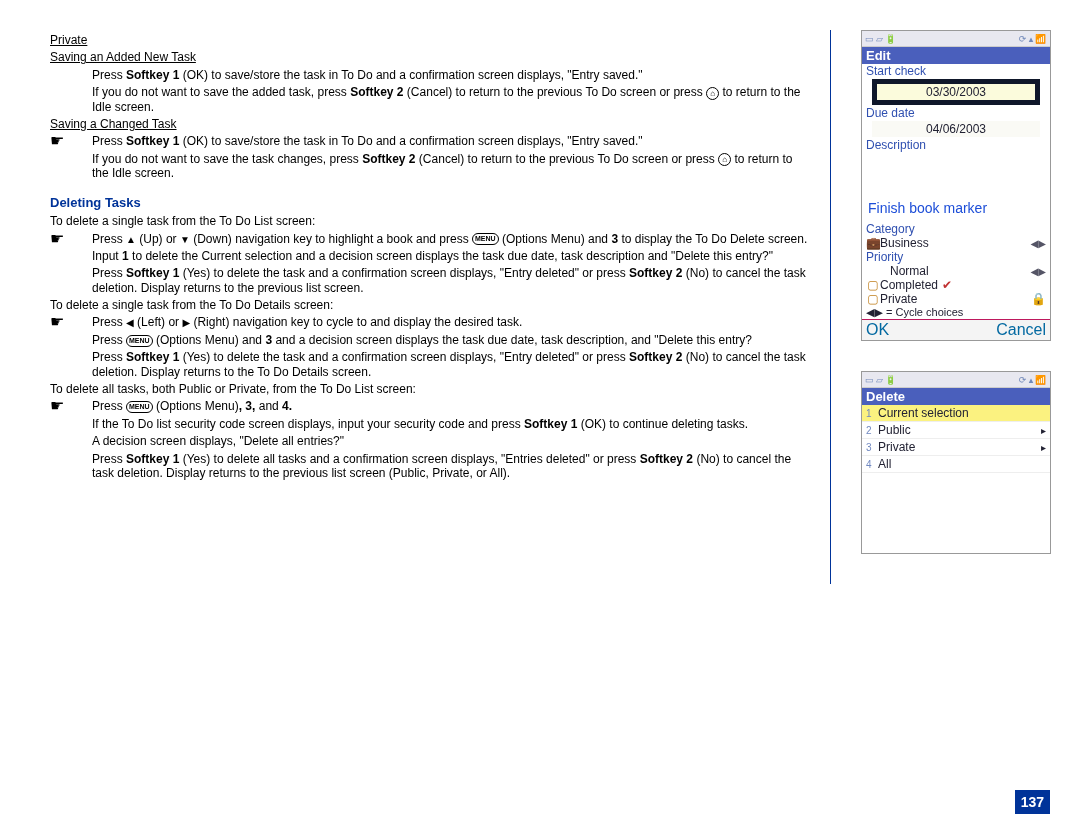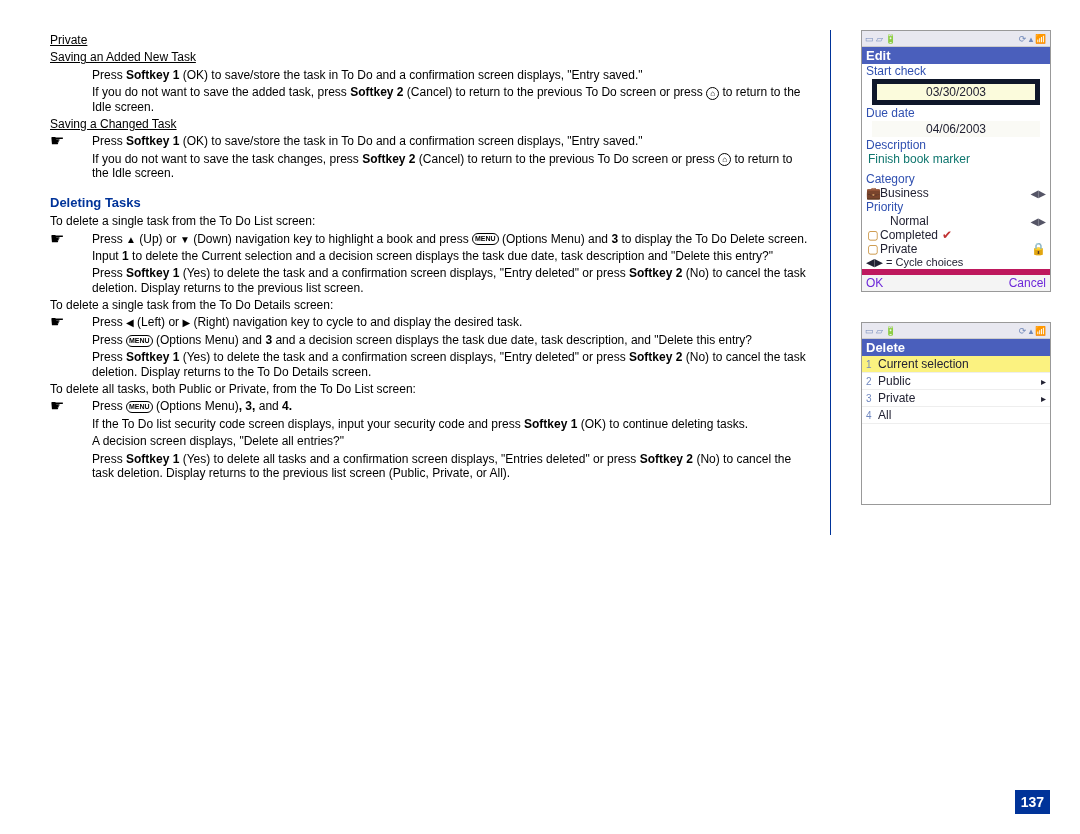--- a/index.html
+++ b/index.html
@@ -32,21 +32,21 @@
   .titlebar { background: #4a5fbc; color: #fff; font-weight: bold; padding: 1px 4px; font-size: 13px; }
   .label { color: #3050b0; font-size: 12px; padding: 0 4px; }
   .fieldbox { margin: 1px 10px; border: 5px solid #0f172a; padding: 1px 10px; font-size: 12px; color: #223; text-align: center; background: #fafaf5; }
   .fieldbox.hl { background: #fbfbdc; }
   .rowline { display: flex; align-items: center; padding: 0 4px; font-size: 12px; color: #223; }
   .rowline .ico { width: 14px; display: inline-block; text-align: center; color: #c08020; }
   .rowline .arr { margin-left: auto; font-size: 10px; color: #556; }
   .check { color: #c03030; }
   .lock { color: #c09030; }
   .note { font-size: 11px; color: #223; padding: 0 4px; }
-  .softkeys { display: flex; justify-content: space-between; border-top: 6px solid #be185d; padding: 1px 4px; font-size: 12px; color: #6d28d9; background: #f4f4f4; }
+  .softkeys { display: flex; justify-content: space-between; border-top: 1px solid #be185d; padding: 1px 4px; font-size: 16px; color: #0369a1; background: #f4f4f4; }
   .list-item { display: flex; align-items: center; padding: 1px 4px; font-size: 12px; color: #223; border-bottom: 1px solid #eee; }
   .list-item.hl { background: #fbf280; }
   .list-item .num { width: 12px; font-size: 10px; color: #7088c0; }
   .list-item .tri-r { margin-left: auto; font-size: 10px; color: #223; }
   .page-num { position: absolute; bottom: 20px; right: 30px; background: #003399; color: #fff; padding: 4px 6px; font-weight: bold; font-size: 14px; }
 </style>
 </head>
 <body>
 
 <div class="page-wrap">
@@ -106,21 +106,21 @@
       <div class="statusbar">
           <span>▭ ▱ 🔋</span>
           <span>⟳ ▴ 📶</span>
         </div>
       <div class="titlebar">Edit</div>
       <div class="label">Start check</div>
       <div class="fieldbox hl">03/30/2003</div>
       <div class="label">Due date</div>
       <div class="fieldbox" style="border:none;">04/06/2003</div>
       <div class="label">Description</div>
-      <div style="padding:0 6px;font-size:12px;color:#0f766e;">Finish book marker</div>
+      <div style="padding:0 6px;font-size:14px;color:#1d4ed8;margin-top:48px;">Finish book marker</div>
       <div style="height:6px;"></div>
       <div class="label">Category</div>
       <div class="rowline">
           <span class="ico">💼</span>
           <span>Business</span>
           <span class="arr">◀▶</span>
         </div>
       <div class="label">Priority</div>
       <div class="rowline">
           <span style="padding-left:24px;">Normal</span>

